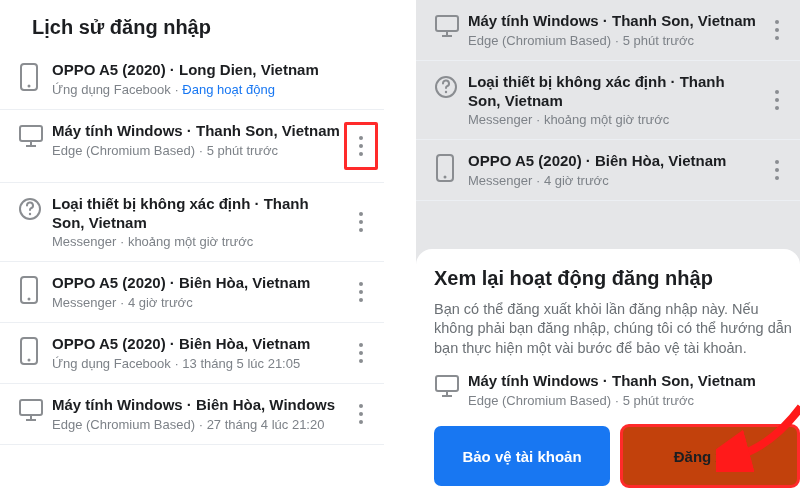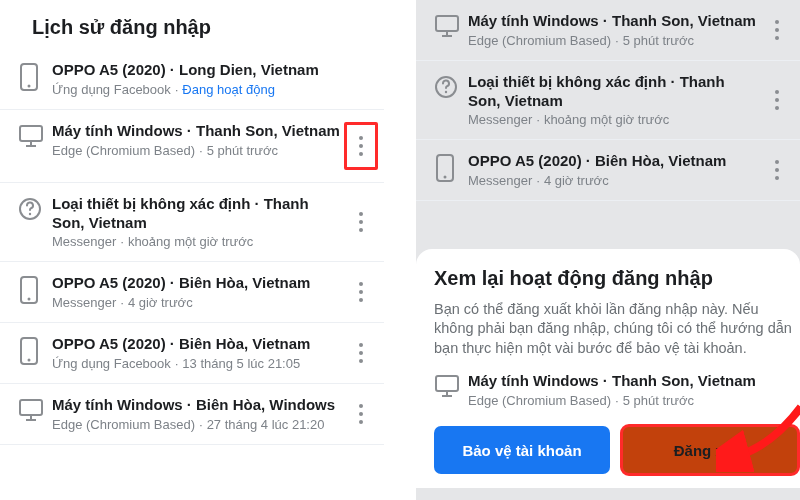--- a/index.html
+++ b/index.html
@@ -79,21 +79,21 @@
   svg { display: block; }
 
   
   .backdrop {
     position: absolute;
     inset: 0;
     background: #e5e6e8;
   }
   .sheet {
     position: absolute;
-    left: 0; right: 0; bottom: 12px;
+    left: 0; right: 0; bottom: 0;
     background: #fff;
     border-top-left-radius: 16px;
     border-top-right-radius: 16px;
     padding: 18px 2px 14px 18px;
   }
   .sheet-title {
     font-size: 20px;
     font-weight: 700;
     color: #1c1e21;
     margin-bottom: 10px;
@@ -105,21 +105,21 @@
     margin-bottom: 14px;
   }
   .sheet-item {
     display: flex;
     align-items: flex-start;
     margin-bottom: 18px;
   }
   .btn-row { display: flex; gap: 12px; }
   .btn {
     flex: 1 1 50%;
-    height: 48px;
+    height: 60px;
     border-radius: 7px;
     display: flex;
     align-items: center;
     justify-content: center;
     font-size: 15px;
     font-weight: 700;
     cursor: pointer;
   }
   .btn-primary { background: #1877f2; color: #fff; }
   .btn-secondary { background: #c2410c; color: #1c1e21; }

